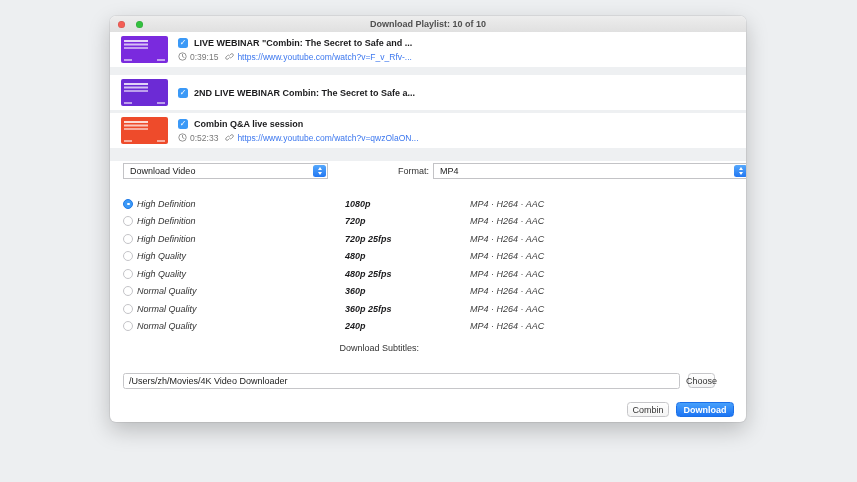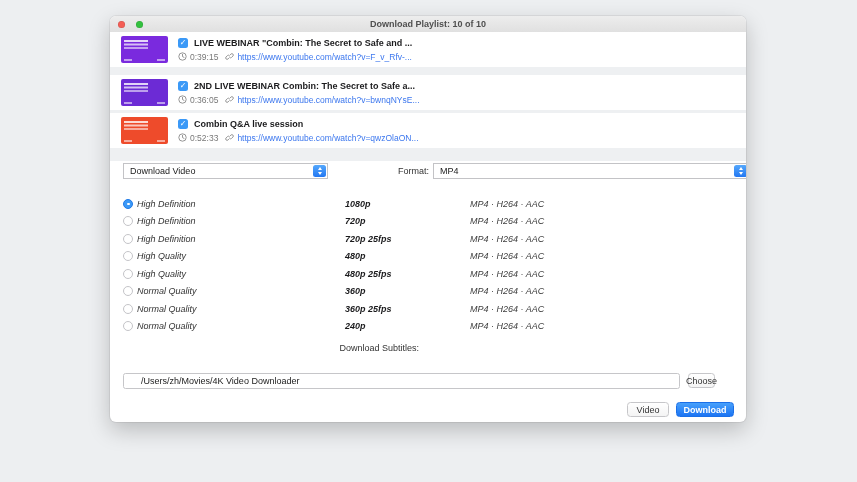--- a/index.html
+++ b/index.html
@@ -96,21 +96,21 @@
     content:"";position:absolute;left:3px;top:3px;width:2.5px;height:2.5px;
     border-radius:50%;background:#fff;
   }
   .qlabel{font-size:9px;color:#333;}
   .qres{font-size:9px;font-weight:bold;color:#1b1b1d;}
   .qcodec{font-size:9px;color:#3c3c3c;}
   
   .path-input{
     position:absolute;left:13px;top:357px;width:557px;height:16px;box-sizing:border-box;
     border:1px solid #c6c6c9;border-radius:2.5px;background:#fff;
-    font-size:9px;color:#222;padding:0 17px;font-family:"Liberation Sans","DejaVu Sans",sans-serif;
+    font-size:9px;color:#222;padding:0 5px;font-family:"Liberation Sans","DejaVu Sans",sans-serif;
   }
   .btn{
     position:absolute;border:1px solid #c6c6c9;border-radius:3.5px;
     background:linear-gradient(180deg,#ffffff,#f4f4f4);
     font-size:9px;color:#333;display:flex;align-items:center;justify-content:center;
     box-sizing:border-box;padding:0;font-family:inherit;
   }
   .btn-choose{left:578px;top:357px;width:27px;height:15px;}
   .btn-cancel{left:517px;top:386px;width:42px;height:15px;}
   .btn-download{
@@ -154,32 +154,20 @@
         </div>
       </div>
     </div>
 
     <div class="vrow r1">
       <div class="thumb" style="background: rgb(108, 43, 213);"></div>
       <div class="vmeta">
         <div class="vline">
           <span class="checkbox">✓</span>
           <span class="vtitle">2ND LIVE WEBINAR Combin: The Secret to Safe a...</span>
-        </div>
-        <div class="vline">
-          <svg class="icon9" width="9" height="9" viewBox="0 0 10 10">
-              <circle cx="5" cy="5" r="4.1" fill="none" stroke="#8a8a8a" stroke-width="1"></circle>
-              <path d="M5 2.6V5.1L6.7 6" fill="none" stroke="#8a8a8a" stroke-width="1" stroke-linecap="round"></path>
-            </svg>
-          <span class="vduration">0:36:05</span>
-          <svg class="icon9" width="9" height="9" viewBox="0 0 10 10">
-              <path d="M4.2 6.9 3.4 7.7a1.55 1.55 0 0 1-2.2-2.2l1.5-1.5a1.55 1.55 0 0 1 2.2 0" fill="none" stroke="#8a8a8a" stroke-width="1" stroke-linecap="round"></path>
-              <path d="M5.8 3.1l.8-.8a1.55 1.55 0 0 1 2.2 2.2L7.3 6a1.55 1.55 0 0 1-2.2 0" fill="none" stroke="#8a8a8a" stroke-width="1" stroke-linecap="round"></path>
-            </svg>
-          <span class="vurl">https://www.youtube.com/watch?v=bwnqNYsE...</span>
         </div>
       </div>
     </div>
 
     <div class="vrow r2">
       <div class="thumb" style="background: rgb(238, 75, 43);"></div>
       <div class="vmeta">
         <div class="vline">
           <span class="checkbox">✓</span>
           <span class="vtitle">Combin Q&amp;A live session</span>
@@ -263,17 +251,17 @@
         <span class="qlabel">Normal Quality</span>
         <span class="qres">240p</span>
         <span class="qcodec">MP4 · H264 · AAC</span>
       </div>
     </div>
 
     <div class="flabel lab-subs">Download Subtitles:</div>
 
     <input class="path-input" value="/Users/zh/Movies/4K Video Downloader" style="">
     <button class="btn btn-choose">Choose</button>
-    <button class="btn btn-cancel">Video</button>
+    <button class="btn btn-cancel">Combin</button>
     <button class="btn btn-download">Download</button>
 
   </div>
 </div>
 
 </body></html>

